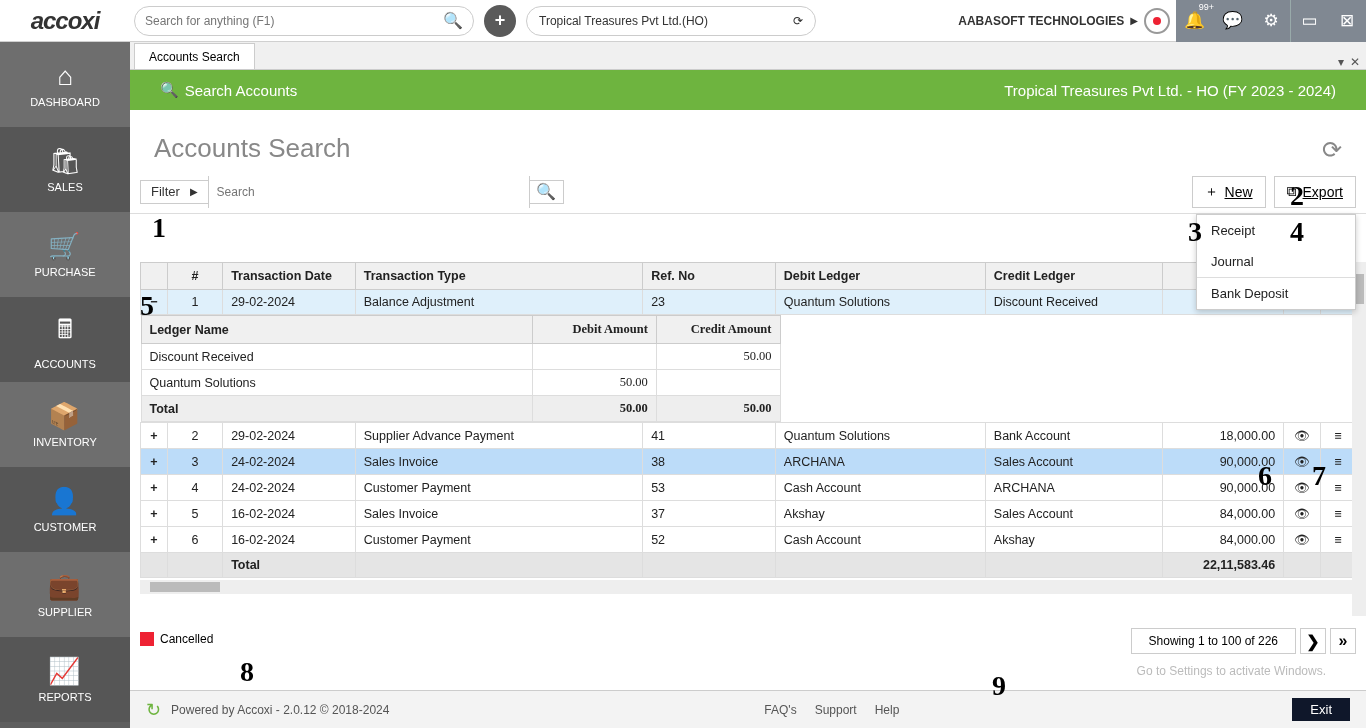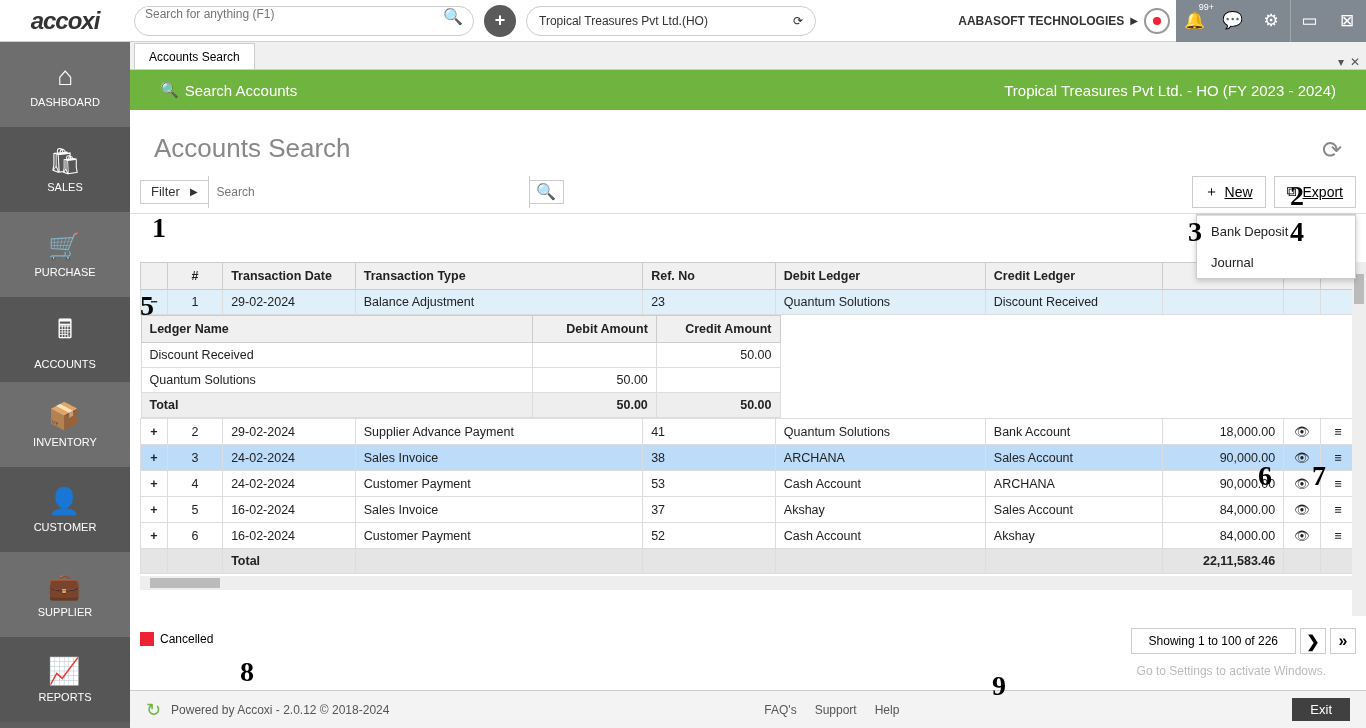--- a/index.html
+++ b/index.html
@@ -1,19 +1,19 @@
 <!DOCTYPE html>
 <html><head>
 <meta charset="utf-8">
 <style>
 * { margin:0; padding:0; box-sizing:border-box; font-family:"Segoe UI",Arial,sans-serif; }
 body { width:1366px; height:728px; background:#fff; position:relative; overflow:hidden; }
 .topbar { height:42px; background:#fff; display:flex; align-items:center; border-bottom:1px solid #d0d0d0; }
 .logo { width:130px; height:42px; display:flex; align-items:center; justify-content:center; font-size:24px; font-weight:600; font-style: italic; letter-spacing:-1px; color:#333; }
-.searchbox { flex:0 0 340px; margin-left:4px; display:flex; align-items:flex-start; border:1px solid #ccc; border-radius:18px; height:30px; padding:0 10px; background:#fff; }
+.searchbox { flex:0 0 340px; margin-left:4px; display:flex; align-items:center; border:1px solid #ccc; border-radius:18px; height:30px; padding:0 10px; background:#fff; }
 .searchbox input { border:none; outline:none; flex:1; font-size:12px; color:#666; }
 .circle-btn { width:32px; height:32px; border-radius:50%; background:#5a5a5a; color:#fff; display:flex; align-items:center; justify-content:center; margin:0 10px; font-size:18px; font-weight:bold; }
 .companybox { flex:0 0 290px; display:flex; align-items:center; border:1px solid #ccc; border-radius:18px; height:30px; padding:0 12px; font-size:12px; color:#333; justify-content:space-between; }
 .topbar-right { margin-left:auto; display:flex; align-items:center; height:42px; }
 .user-label { font-size:12px; font-weight:600; color:#333; margin-right:6px; }
 .avatar-dot { width:26px; height:26px; border-radius:50%; border:2px solid #999; display:flex; align-items:center; justify-content:center; margin-right:6px; }
 .avatar-dot-inner { width:8px; height:8px; border-radius:50%; background:#e23; }
 .iconbar { background:#808892; height:42px; display:flex; align-items:center; }
 .iconbar .ic { width:38px; height:42px; display:flex; align-items:center; justify-content:center; color:#fff; font-size:17px; position:relative; }
 .badge99 { position:absolute; top:2px; right:0; font-size:9px; color:#fff; }
@@ -44,33 +44,33 @@
 table.main { border-collapse:collapse; width:100%; font-size:12.5px; }
 table.main th { background:#f0f0f0; border:1px solid #ccc; padding:6px 8px; text-align:left; font-weight:600; color:#222; }
 table.main td { border:1px solid #ddd; padding:5px 8px; color:#222; }
 tr.selrow td { background:#dff0fb; }
 tr.highlight td { background:#bcdcf9; }
 tr.totalrow td { background:#e5e5e5; font-weight:600; }
 .expander { width:20px; text-align:center; color:#444; font-weight:bold; }
 .inner-ledger { margin:0 0 0 0; }
 .inner-ledger table { border-collapse:collapse; width:640px; font-size:12.5px; }
 .inner-ledger th { background:#6eb43f; color:#fff; padding:6px 10px; text-align:left; font-weight:600; }
-.inner-ledger th.r, .inner-ledger td.r { text-align:right; }
+.inner-ledger th.r, .inner-ledger td.r { text-align:right;font-family:Liberation Serif, serif; }
 .inner-ledger td { border:1px solid #ddd; padding:5px 10px; }
 .inner-ledger tr.tot td { background:#eee; font-weight:600; }
 .amtcell { text-align:right; }
 .eyeic, .moreic { color:#999; text-align:center; }
 .footerarea { position:absolute; left:10px; right:10px; bottom:38px; height:70px; }
 .legend { position:absolute; bottom:44px; left:0; font-size:12px; display:flex; align-items:center; gap:6px; }
 .legend .sw { width:14px; height:14px; background:#e23; }
 .pager { position:absolute; right:0; bottom:36px; display:flex; align-items:center; gap:4px; }
 .pager .pbox { border:1px solid #ccc; height:26px; padding:0 17px; font-size:12px; display:flex; align-items:center; }
 .pager .parrow { border:1px solid #ccc; width:26px; height:26px; display:flex; align-items:center; justify-content:center; font-weight:bold; }
 .bottombar { position:absolute; left:130px; right:0; bottom:0; height:38px; background:#f3f3f3; border-top:1px solid #ccc; display:flex; align-items:center; padding:0 16px; font-size:12px; color:#555; }
-.bottombar .exitbtn { margin-left:auto; background:#404040; color:#fff; padding:4px 18px; font-size:13px; }
+.bottombar .exitbtn { margin-left:auto; background:#0f172a; color:#fff; padding:4px 18px; font-size:13px; }
 .bottombar .links { margin-left:auto; display:flex; gap:18px; margin-right:18px;}
 .watermark { position:absolute; right:40px; bottom:50px; color:#bbb; text-align:left; }
 .watermark .l1 { font-size:20px; }
 .watermark .l2 { font-size:12px; }
 .numlabel { position:absolute; font-family:"Times New Roman",serif; font-size:28px; font-weight:bold; color:#000; z-index:50; }
 .newmenu { position:absolute; right:10px; top:44px; width:160px; background:#fff; border:1px solid #ccc; box-shadow:0 2px 6px rgba(0,0,0,0.2); z-index:40; }
 .newmenu .mi { padding:8px 14px; font-size:13px; color:#222; }
 .newmenu .sep { border-top:1px solid #ddd; }
 .vscroll { position:absolute; right:0; top:220px; width:14px; bottom:112px; background:#eee; }
 .vscroll .thumb { position:absolute; left:2px; right:2px; top:12px; height:30px; background:#bbb; }
@@ -175,22 +175,23 @@
     <div class="btn">
         <span>＋</span>
         <span><u>New</u></span>
       </div>
     <div class="btn">
         <span>⧉</span>
         <span><u>Export</u></span>
       </div>
 
     <div class="newmenu">
+      <div class="mi">Receipt</div>
+      <div class="mi">Journal</div>
       <div class="mi sep">Bank Deposit</div>
-      <div class="mi">Journal</div>
     </div>
   </div>
 
   <div class="tablewrap">
     <table class="main">
       <tbody>
           <tr>
         <th style="width:22px"></th>
         <th style="width:50px;text-align:center">#</th>
         <th style="width:120px">Transaction Date</th>

